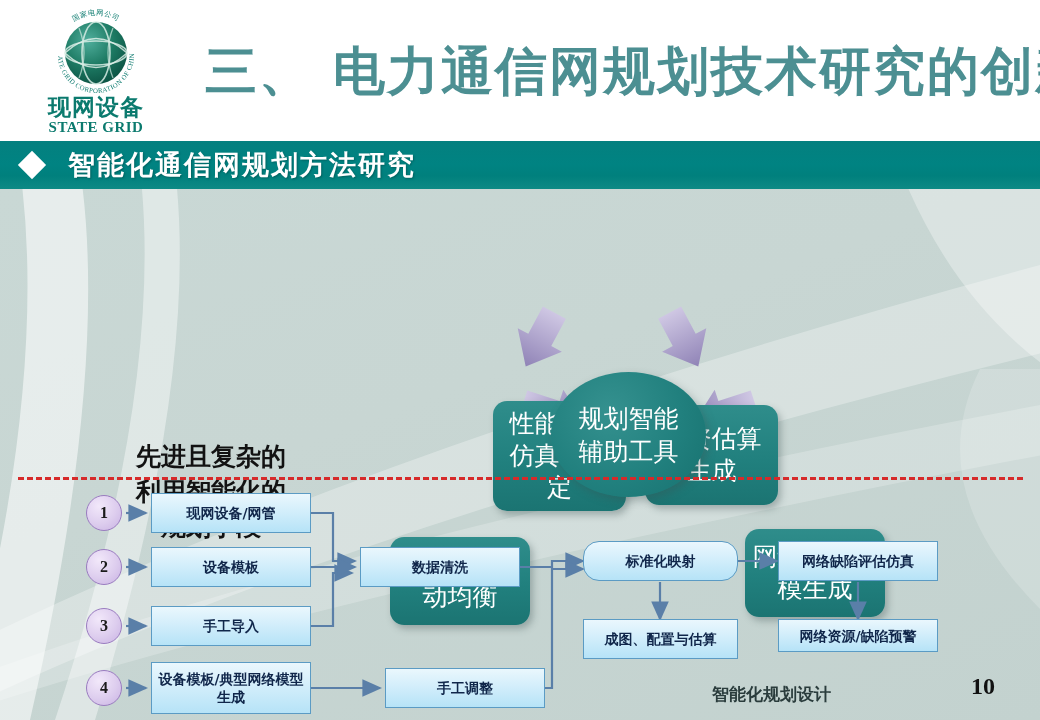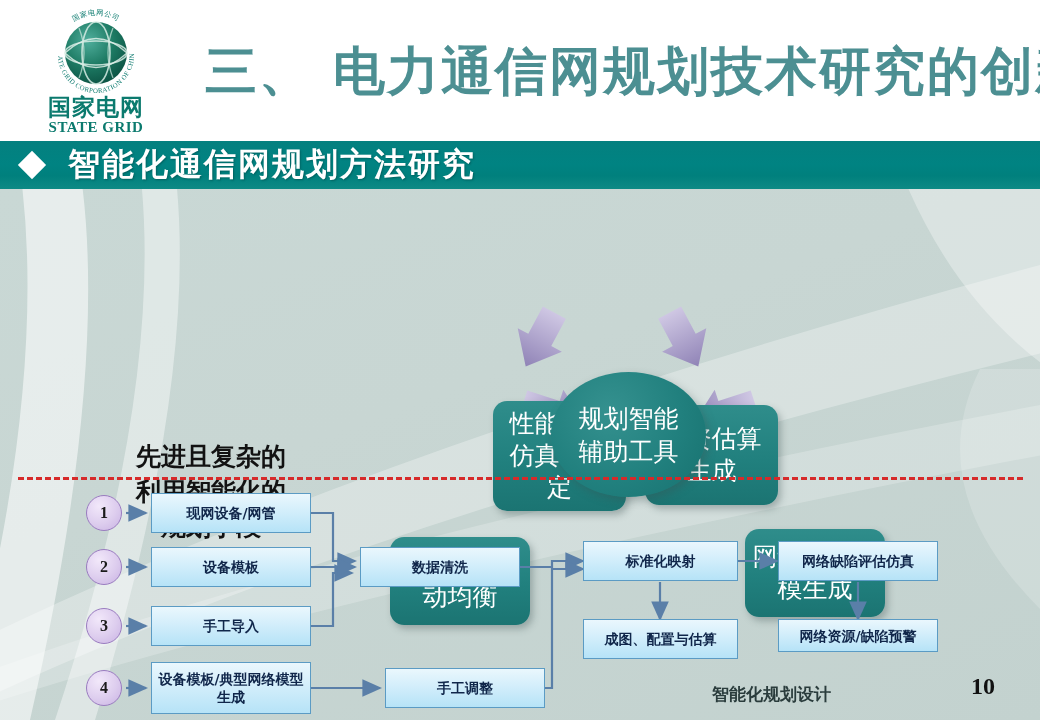--- a/index.html
+++ b/index.html
@@ -43,21 +43,21 @@
   .subtitle-bar {
     position:absolute; left:0; top:141px; width:1040px; height:48px;
     background: linear-gradient(180deg,#04807f 0%, #008382 48%, #00807d 72%, #0d8a85 100%);
     display:flex; align-items:center;
   }
   .diamond {
     width:20px; height:20px; background:#ffffff; margin-left:22px;
     transform: rotate(45deg); flex:none;
   }
   .subtitle-text {
-    margin-left:26px; color:#ffffff; font-size:32px; font-weight:bold;
+    margin-left:26px; color:#ffffff; font-size:27px; font-weight:bold;
     font-family:"DejaVu Sans", sans-serif; letter-spacing:2px;
     text-shadow: 1px 1px 2px rgba(0,0,0,.25);
   }
 
   
   .canvas {
     position:absolute; left:0; top:189px; width:1040px; height:531px;
     background: linear-gradient(160deg,#c9d8d5 0%, #c8d6d3 40%, #c3d2cf 100%);
     overflow:hidden;
   }
@@ -153,21 +153,21 @@
         <path d="M64 20 Q54 45 64 70" fill="none" stroke="#cfe8de" stroke-width="1.3" opacity="0.7"></path>
         <path id="arcTop" d="M7 47 A40 40 0 0 1 87 47" fill="none"></path>
         <path id="arcBot" d="M9 47 A38 38 0 0 0 85 47" fill="none"></path>
         <text font-size="7.2" fill="#0b7a6e" font-family="Liberation Serif, serif" letter-spacing="0.6">
           <textPath href="#arcTop" startOffset="50%" text-anchor="middle">国家电网公司</textPath>
         </text>
         <text font-size="6.8" fill="#0b7a6e" font-family="Liberation Serif, serif" letter-spacing="0.4">
           <textPath href="#arcBot" startOffset="50%" text-anchor="middle">STATE GRID CORPORATION OF CHINA</textPath>
         </text>
       </svg>
-      <div class="logo-cn">国家电网</div>
+      <div class="logo-cn">现网设备</div>
       <div class="logo-en">STATE GRID</div>
     </div>
     <div class="slide-title">三、  电力通信网规划技术研究的创新</div>
   </div>
 
   <div class="subtitle-bar">
     <div class="diamond"></div>
     <div class="subtitle-text">智能化通信网规划方法研究</div>
   </div>
 
@@ -298,21 +298,21 @@
     <div class="fbox" style="left:151px; top:473px; width:160px; height:52px;">
       <span style="display:block;width:150px;">设备模板/典型网络模型生成</span>
     </div>
 
     <div class="fbox" style="left:360px; top:358px; width:160px; height:40px;">
       <span>数据清洗</span>
     </div>
     <div class="fbox" style="left:385px; top:479px; width:160px; height:40px;">
       <span>手工调整</span>
     </div>
-    <div class="fbox" style="left:583px; top:352px; width:155px; height:40px;">
+    <div class="fbox" style="left:583px; top:352px; width:155px; height:40px;border-radius:16px;">
       <span>标准化映射</span>
     </div>
     <div class="fbox" style="left:583px; top:430px; width:155px; height:40px;">
       <span>成图、配置与估算</span>
     </div>
     <div class="fbox" style="left:778px; top:352px; width:160px; height:40px;">
       <span>网络缺陷评估仿真</span>
     </div>
     <div class="fbox" style="left:778px; top:430px; width:160px; height:33px;">
       <span>网络资源/缺陷预警</span>

